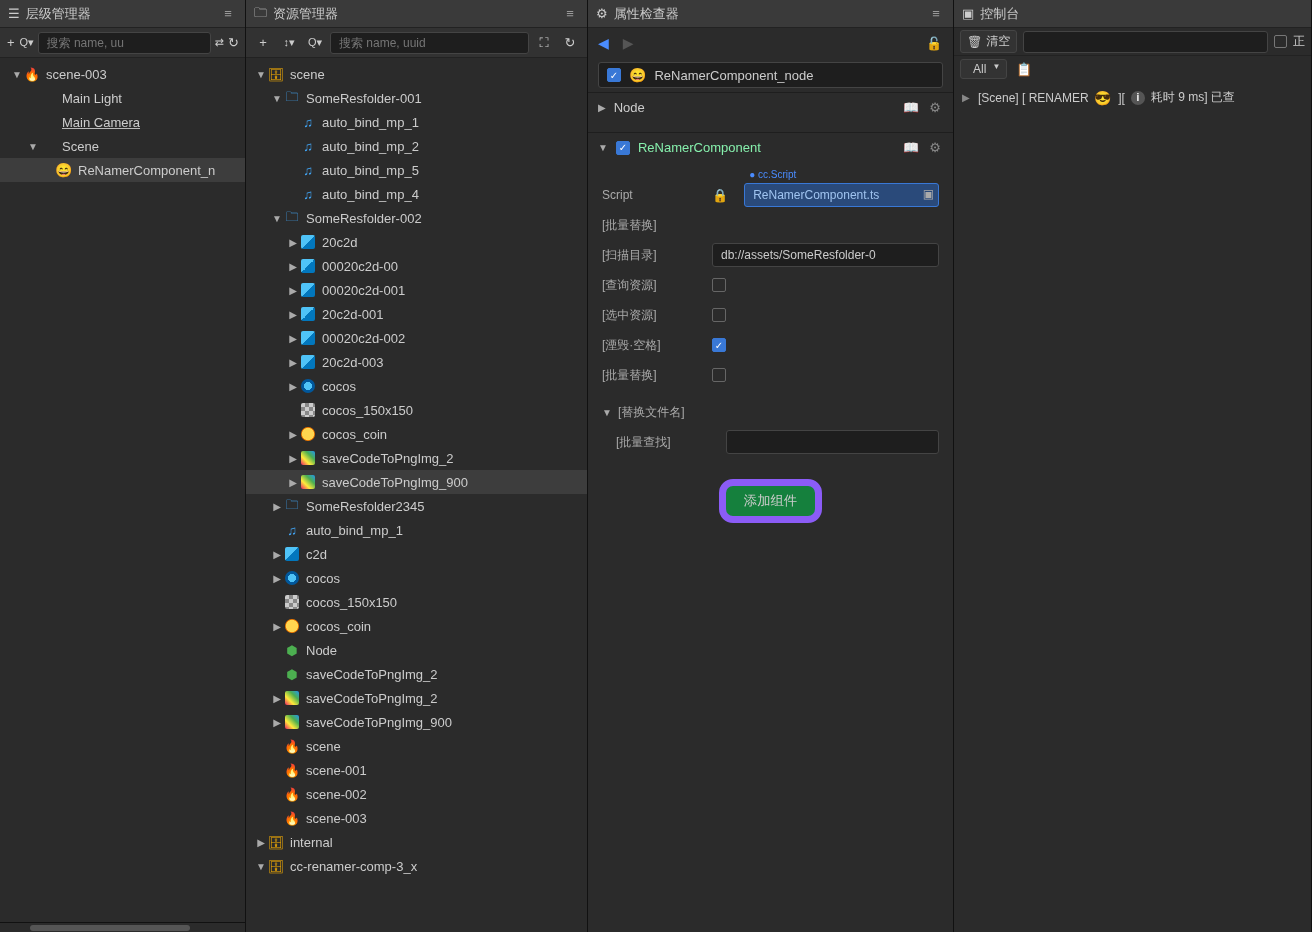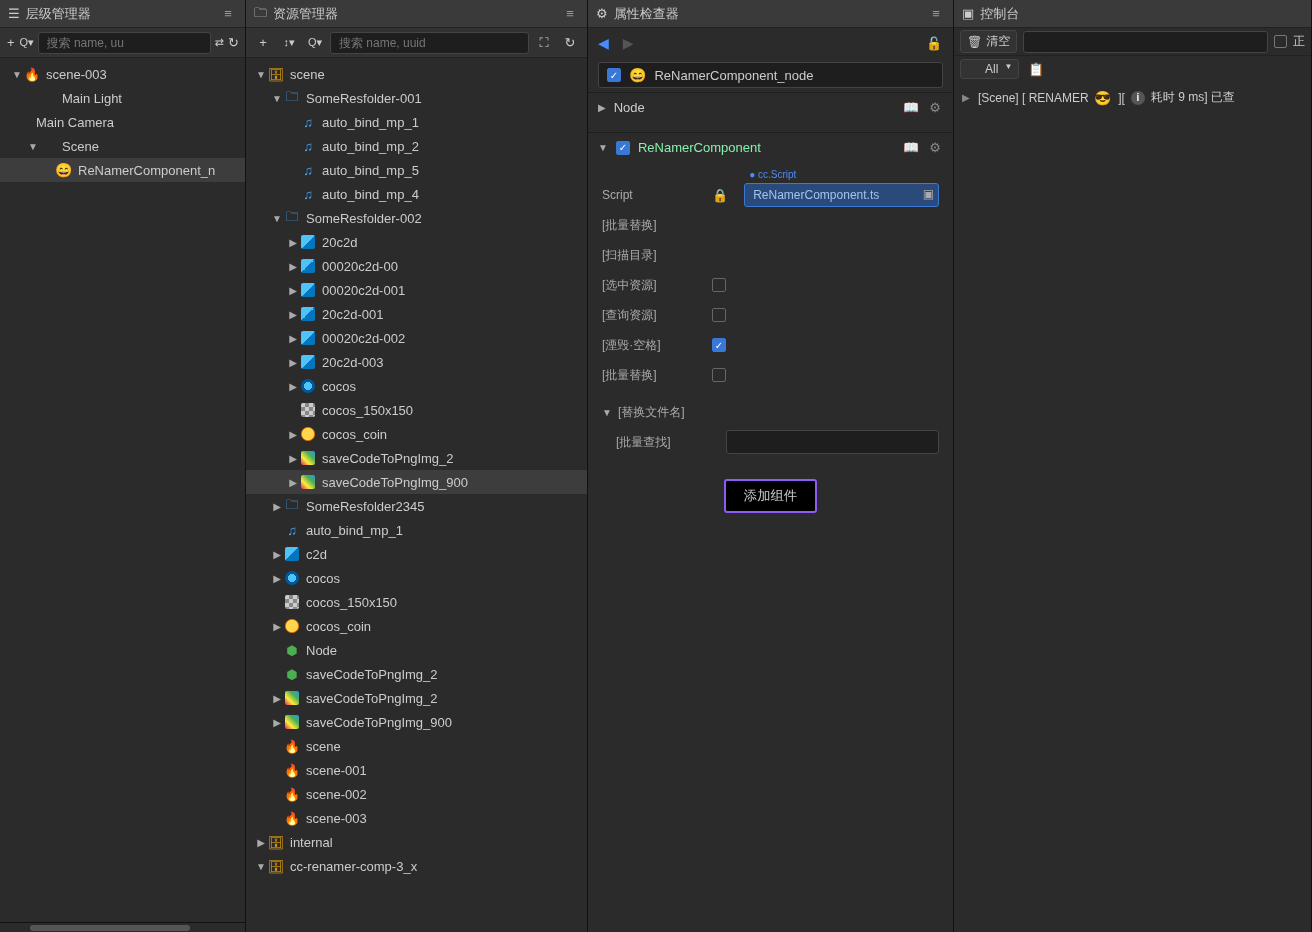--- a/index.html
+++ b/index.html
@@ -282,23 +282,23 @@
   display: flex;
   align-items: center;
   padding: 6px 14px;
   gap: 6px;
   color: #aaa;
   font-size: 12px;
 }
 .add-comp-btn {
   margin: 16px auto;
   padding: 6px 18px;
-  background: #000000;
-  border: 2px solid #8b5cf6;
-  border-radius: 3px;
+  background: #15803d;
+  border: 7px solid #8b5cf6;
+  border-radius: 14px;
   color: #ccc;
   cursor: pointer;
   display: block;
   width: fit-content;
 }
 .lock-icon {
   color: #888;
   margin-right: 6px;
 }
 
@@ -327,21 +327,21 @@
   cursor: pointer;
   font-size: 12px;
   border: 1px solid #444;
   border-radius: 3px;
   background: #333;
 }
 .filter-select {
   background: #333;
   border: 1px solid #444;
   border-radius: 3px;
-  padding: 2px 20px 2px 24px;
+  padding: 2px 20px 2px 12px;
   color: #ccc;
   font-size: 12px;
   position: relative;
   cursor: pointer;
 }
 .filter-select::after {
   content: "▼";
   position: absolute;
   right: 6px;
   font-size: 8px;
@@ -406,21 +406,21 @@
           <span class="icon">
             <span class="icon-scene">🔥</span>
           </span>
           <span class="label">scene-003</span>
         </div>
         <div class="tree-row" style="padding-left: 26px;">
           <span class="arrow empty">▶</span>
           <span class="icon"></span>
           <span class="label">Main Light</span>
         </div>
-        <div class="tree-row" style="">
+        <div class="tree-row" style="padding-left: 26px; text-decoration: underline;">
           <span class="arrow empty">▶</span>
           <span class="icon"></span>
           <span class="label">Main Camera</span>
         </div>
         <div class="tree-row" style="padding-left: 26px;">
           <span class="arrow">▼</span>
           <span class="icon"></span>
           <span class="label">Scene</span>
         </div>
         <div class="tree-row selected" style="padding-left: 42px;">
@@ -744,29 +744,32 @@
             </div>
           </div>
         </div>
 
         <div class="prop-row">
           <div class="prop-label">[批量替换]</div>
         </div>
 
         <div class="prop-row">
           <div class="prop-label">[扫描目录]</div>
+          <div class="prop-value">
+            <input class="text-input" value="db://assets/SomeResfolder-0" style="">
+          </div>
+        </div>
+
+        <div class="prop-row">
+          <div class="prop-label">[查询资源]</div>
+          <div class="checkbox"></div>
         </div>
 
         <div class="prop-row">
           <div class="prop-label">[选中资源]</div>
-          <div class="checkbox"></div>
-        </div>
-
-        <div class="prop-row">
-          <div class="prop-label">[查询资源]</div>
           <div class="checkbox"></div>
         </div>
 
         <div class="prop-row">
           <div class="prop-label">[湮毁·空格]</div>
           <div class="checkbox checked"></div>
         </div>
 
         <div class="prop-row">
           <div class="prop-label">[批量替换]</div>

